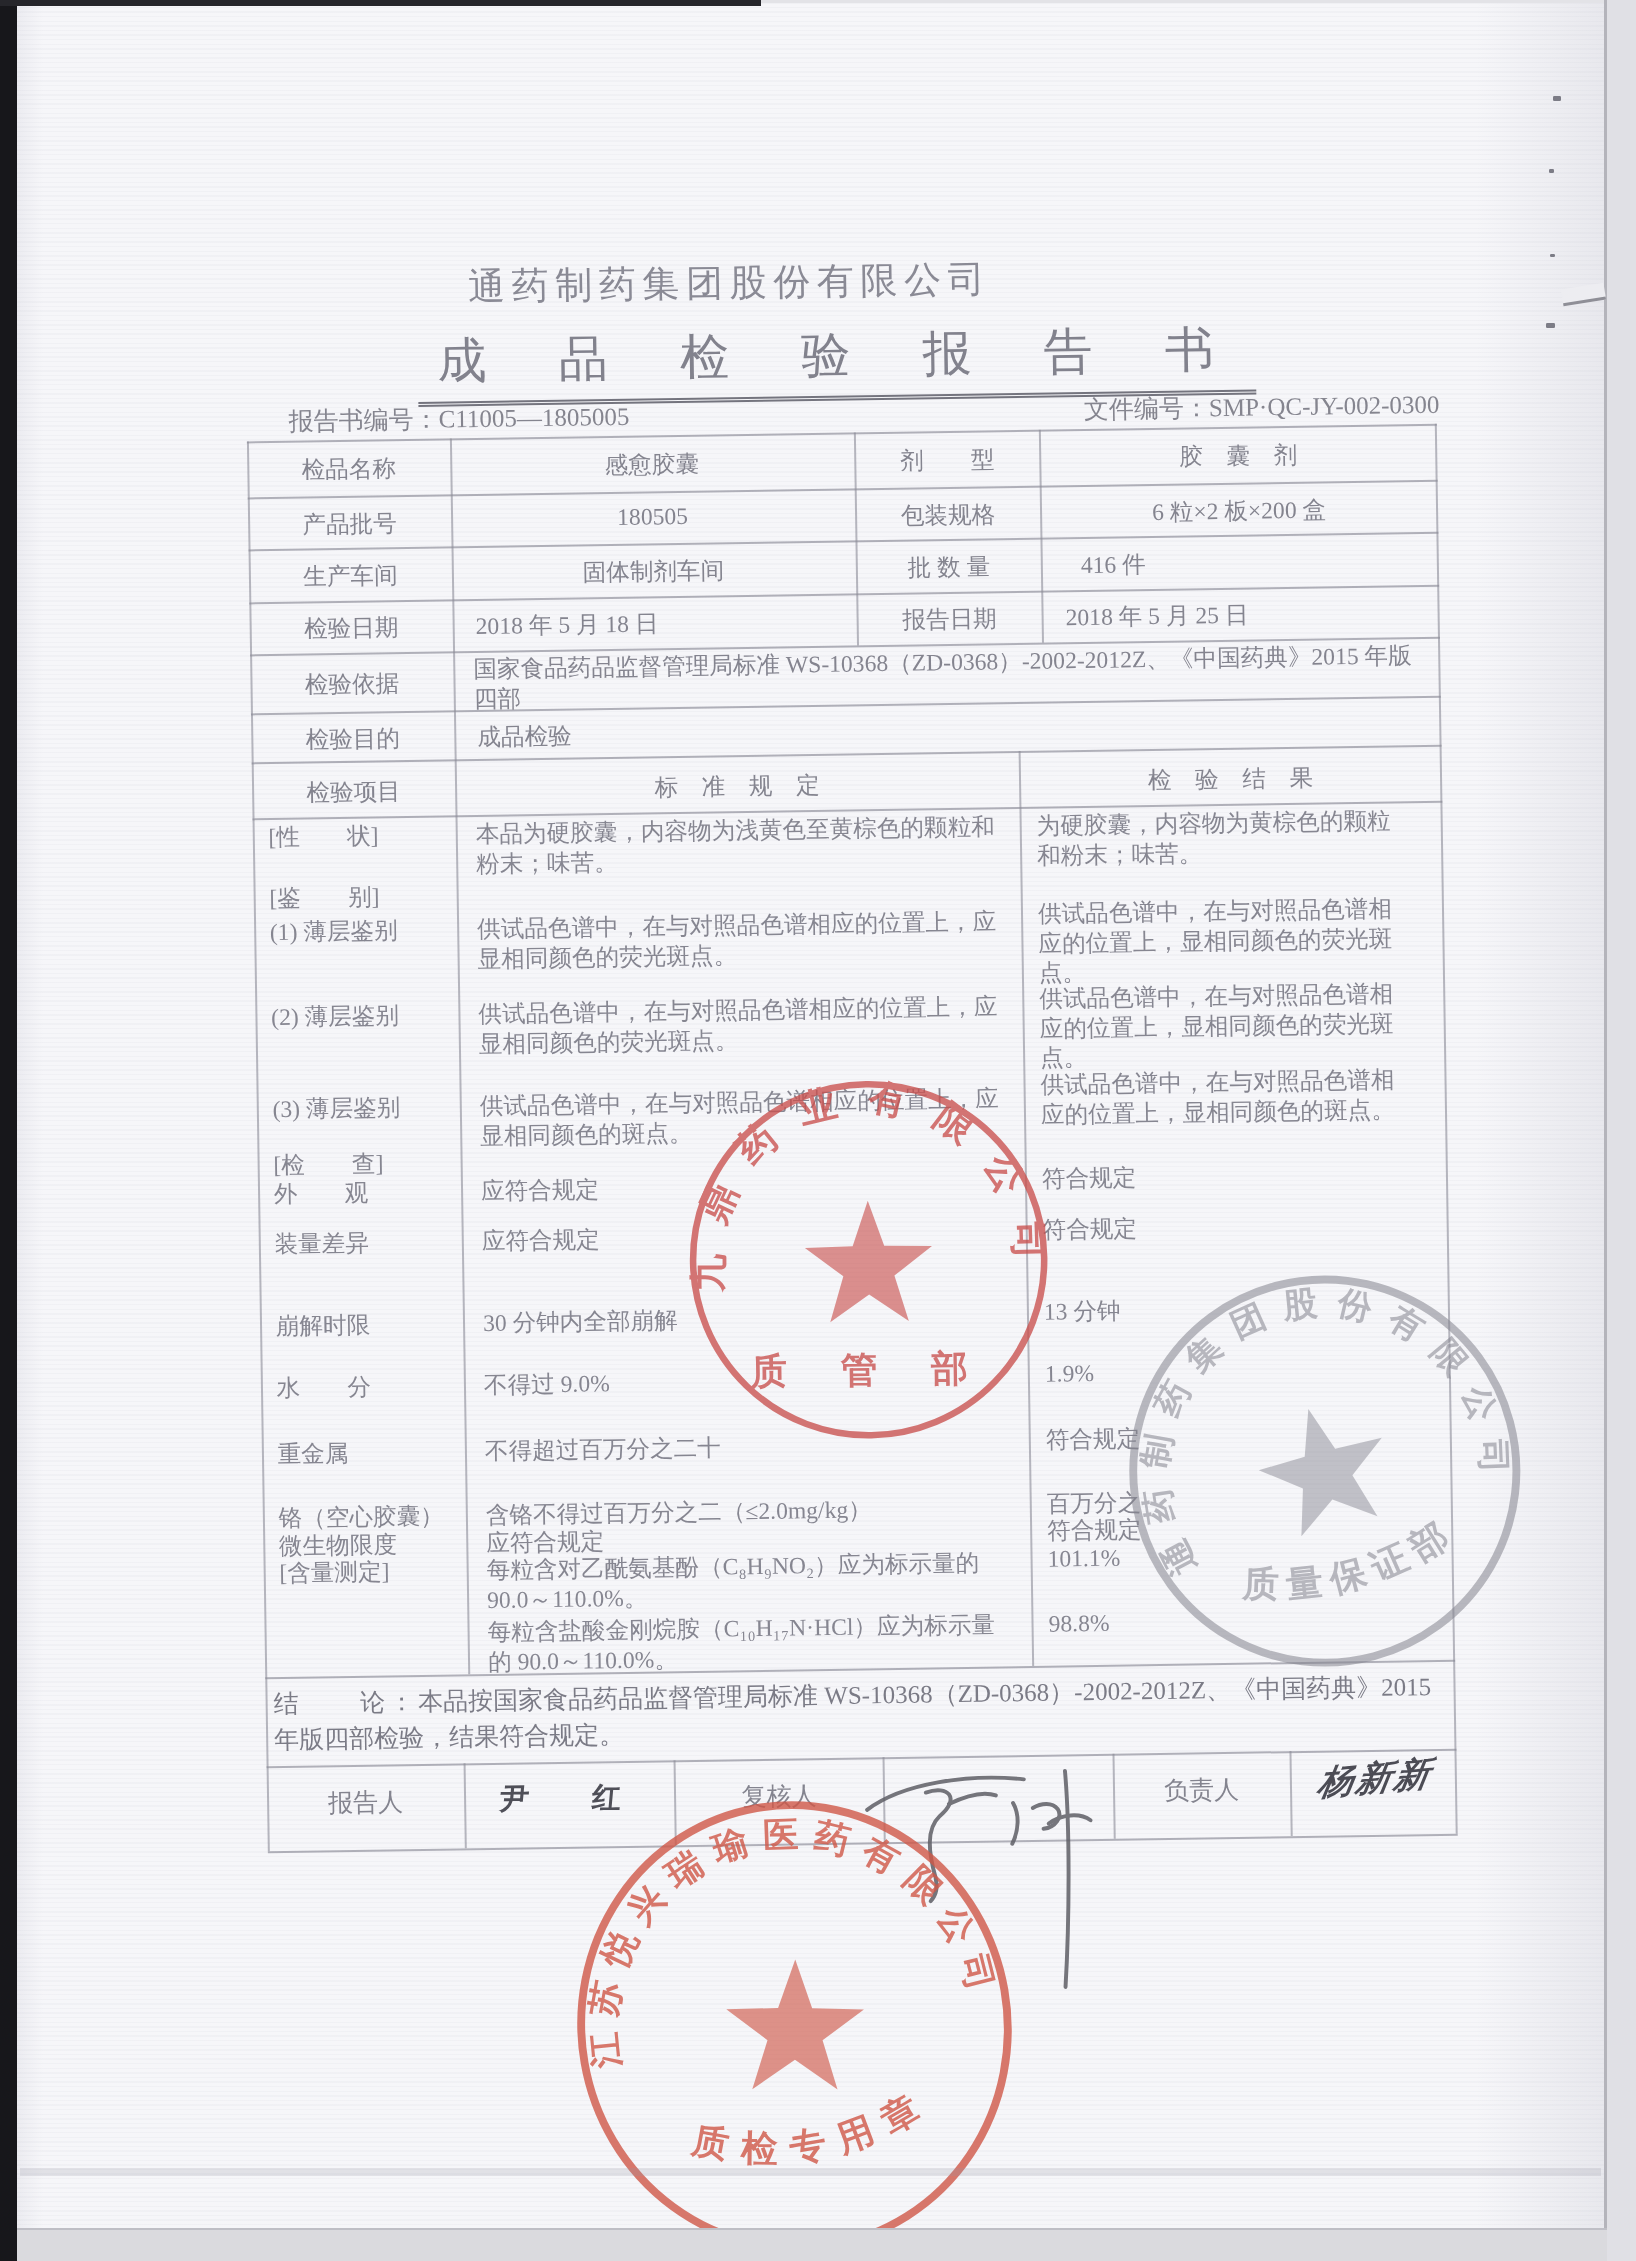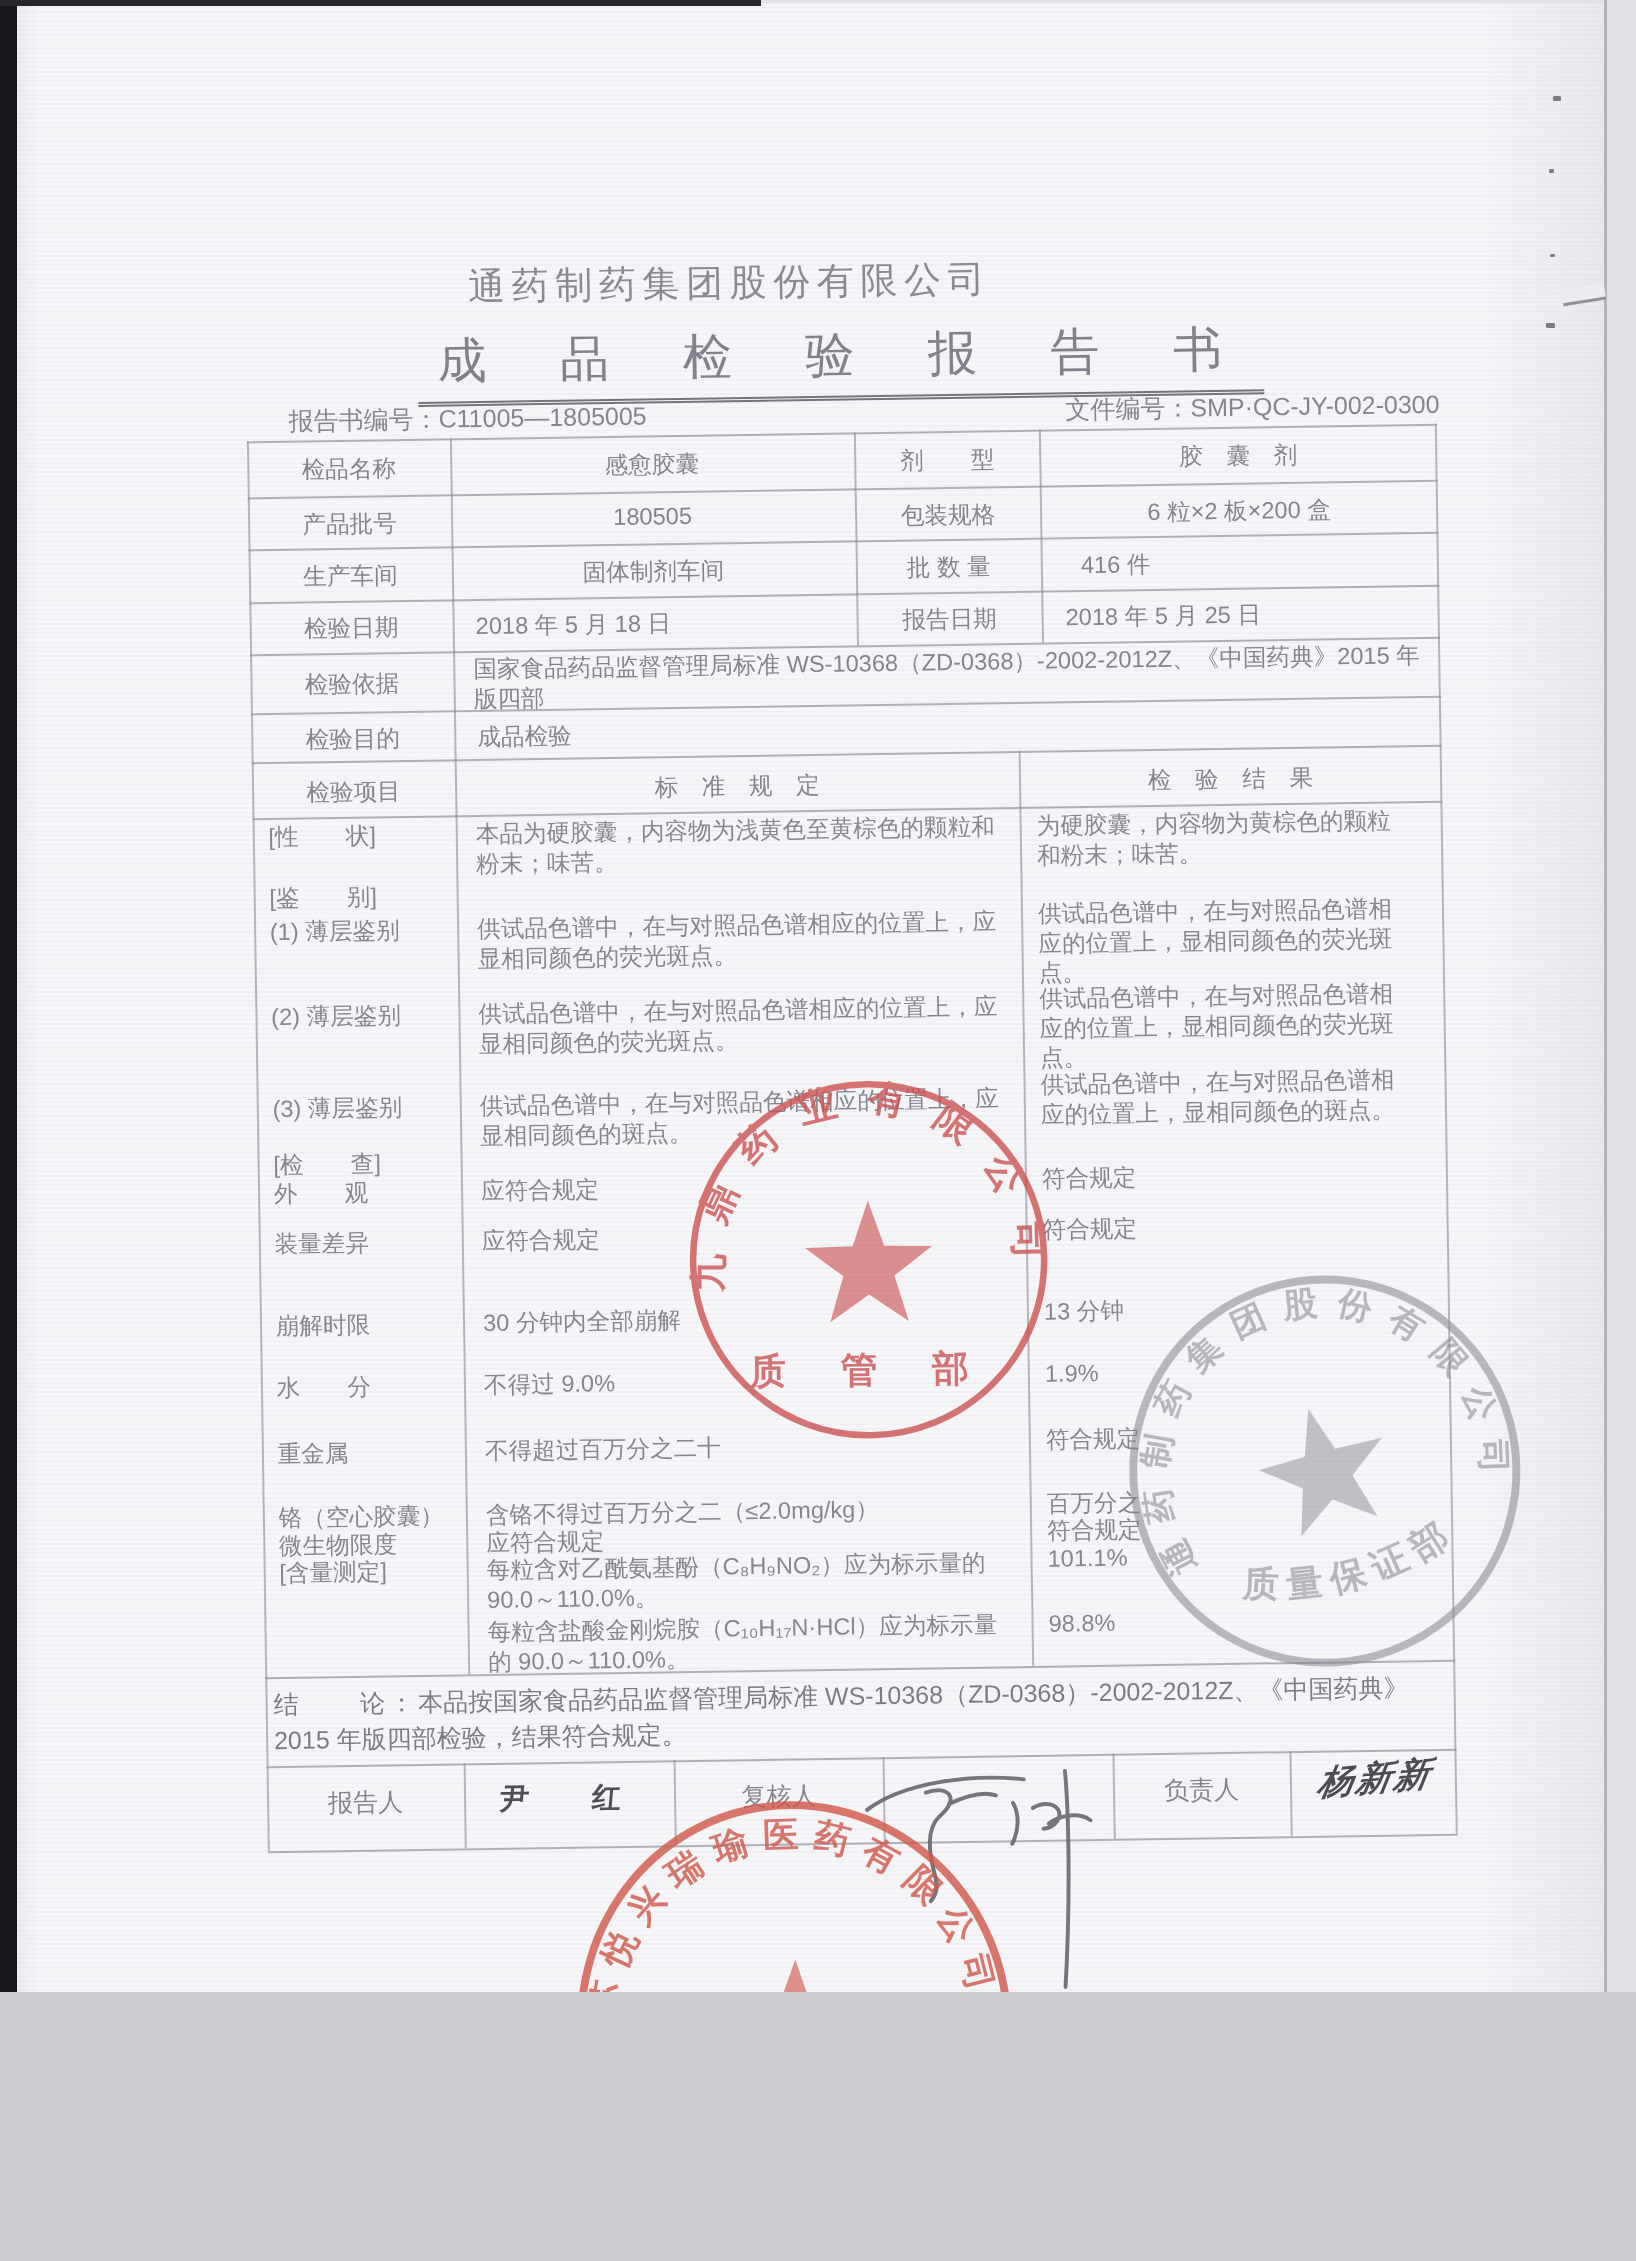--- a/index.html
+++ b/index.html
@@ -1,17 +1,17 @@
 <!DOCTYPE html>
 <html style="font-size:10.5px"><head>
 <meta charset="utf-8">
 <style>
   html,body{margin:0;padding:0;background:#caccd0;}
-  #scan{position:relative;width:1637px;height:1992px;background:#e3e3e7;overflow:hidden;
-        font-family:Liberation Sans, sans-serif;color:#8d8d97;}
+  #scan{position:relative;width:1637px;height:2261px;background:#e3e3e7;overflow:hidden;
+        font-family:Liberation Serif, serif;color:#8d8d97;}
   
   #paper{position:absolute;left:17px;top:2.6px;width:1590px;height:2227px;background:#f6f6f9;
          background-image:
            repeating-linear-gradient(0deg, rgba(205,207,216,.14) 0 1.3px, rgba(255,255,255,0) 1.3px 4.6px),
            linear-gradient(90deg, rgba(225,225,232,.5) 0, rgba(255,255,255,0) 26px),
            linear-gradient(270deg, rgba(214,214,222,.45) 0, rgba(255,255,255,0) 131px);}
   
   #edge-left{position:absolute;left:0;top:0;width:17px;height:2261px;background:#17171b;}
   #edge-top{position:absolute;left:0;top:0;width:761px;height:5.9px;background:#26262b;}
   #edge-right-line{position:absolute;left:1604px;top:0;width:2.6px;height:2261px;background:#b4b4bb;}

